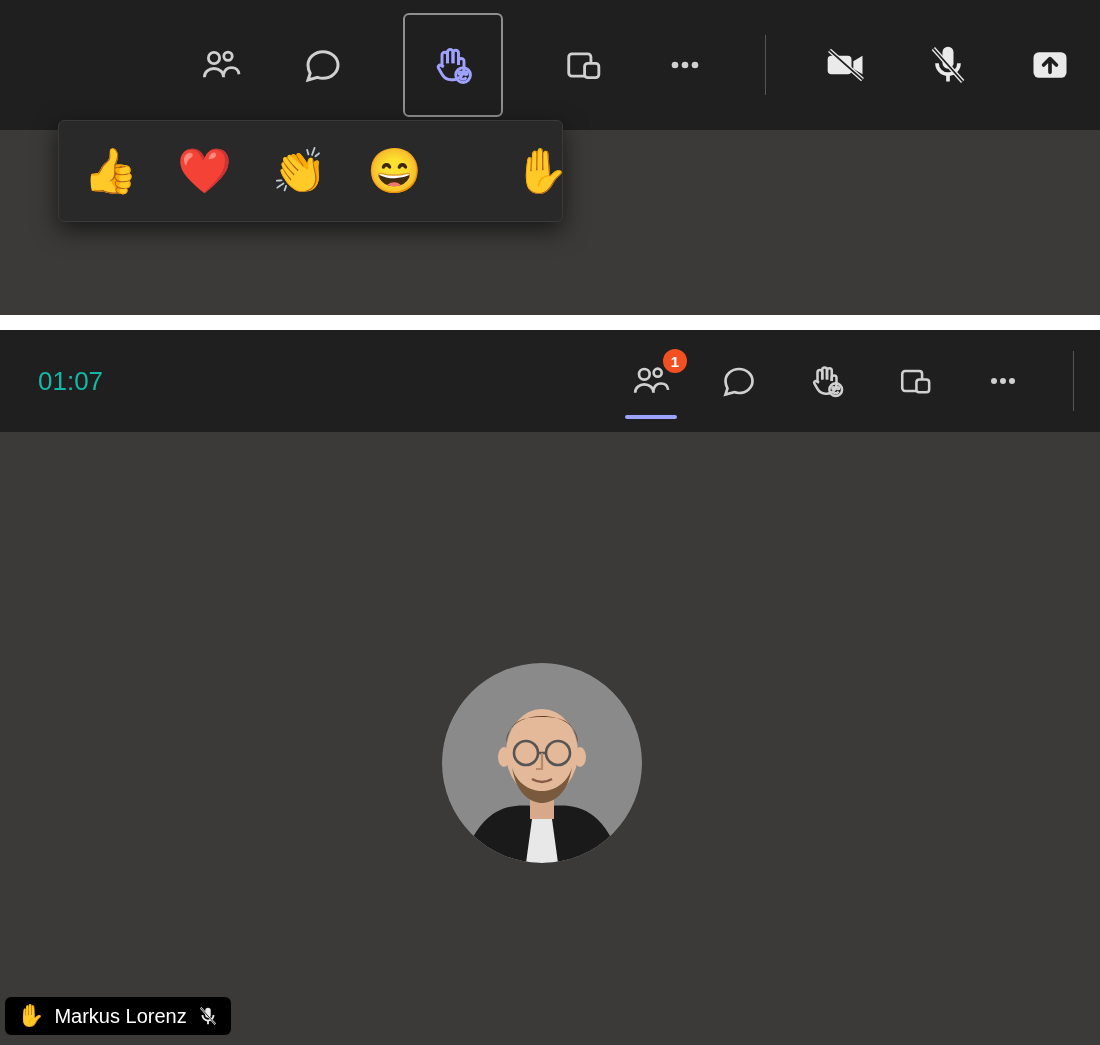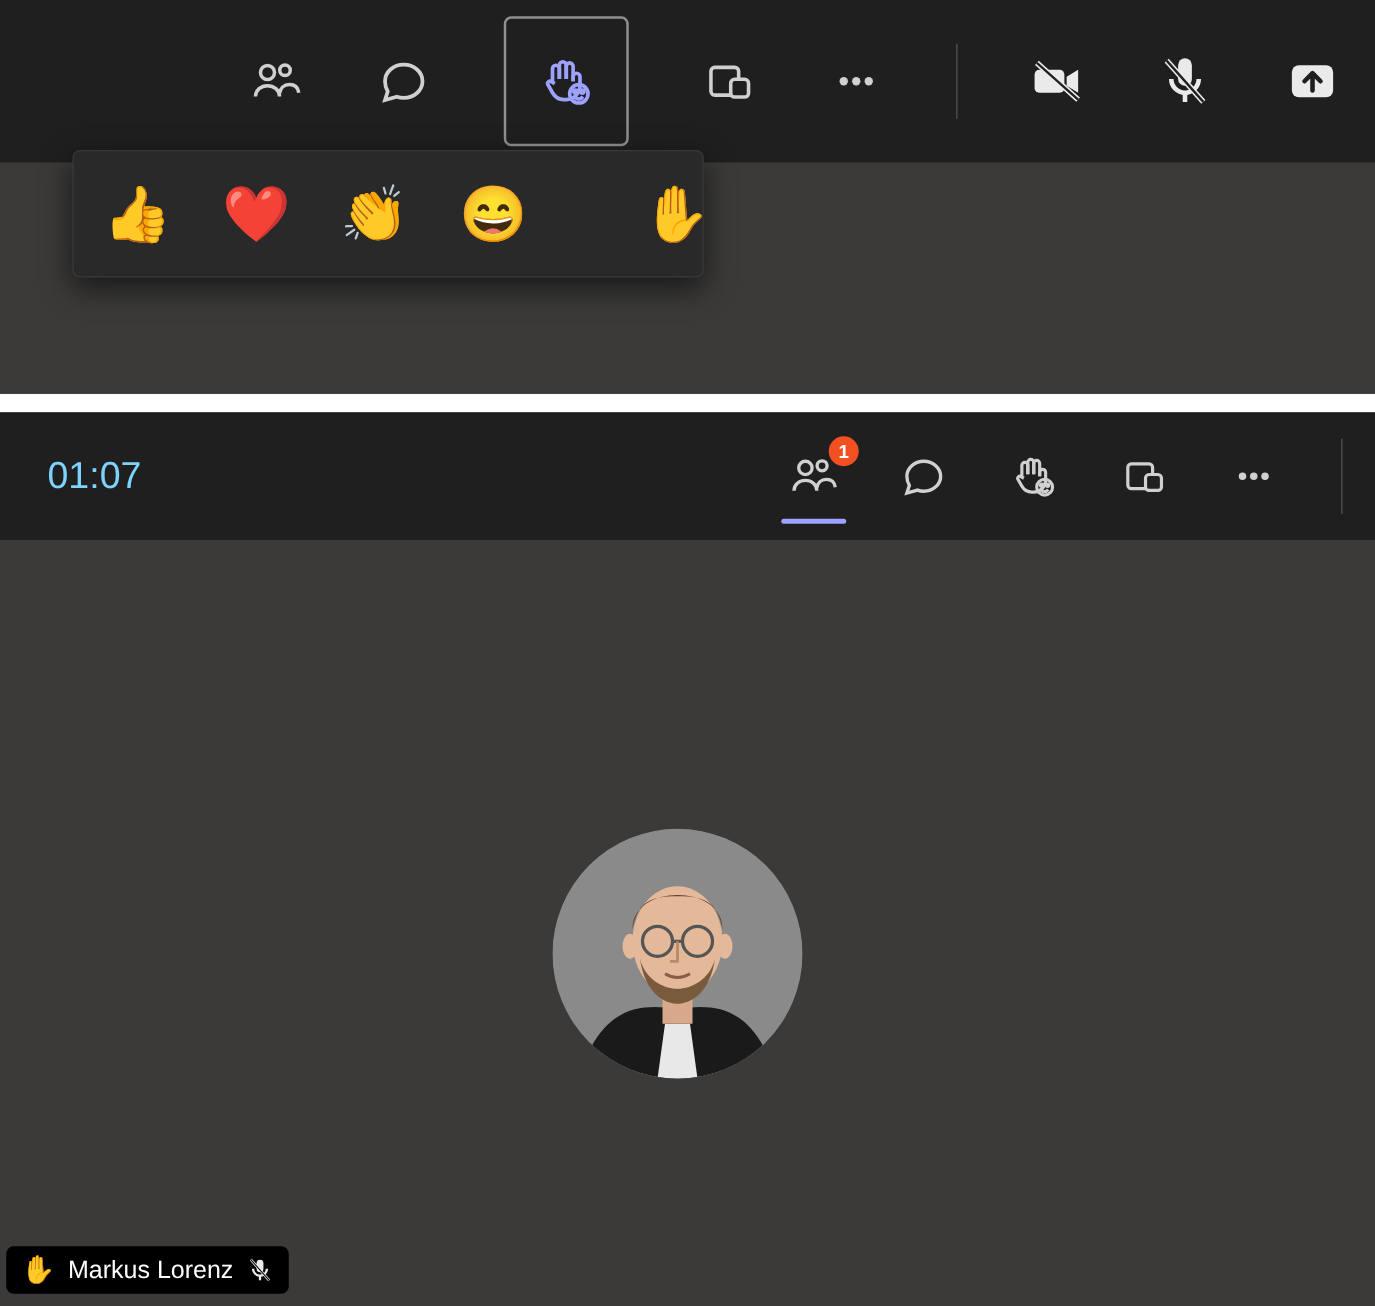--- a/index.html
+++ b/index.html
@@ -96,23 +96,23 @@
     position: relative;
     width: 100%;
     height: 102px;
     background: #1f1f1f;
     display: flex;
     align-items: center;
   }
   .timer {
     position: absolute;
     left: 38px;
-    font-size: 30px;
+    font-size: 26px;
     font-weight: 500;
-    color: #7dd3fc;
+    color: #14b8a6;
   }
   .toolbar2-icons {
     position: absolute;
     right: 26px;
     display: flex;
     align-items: center;
     gap: 44px;
   }
   .active-underline {
     position: absolute;

